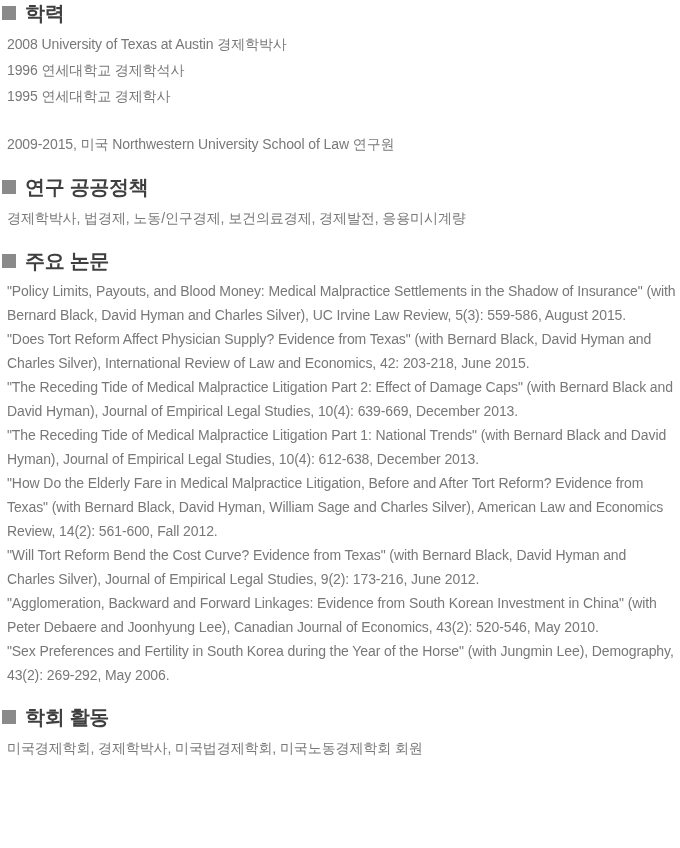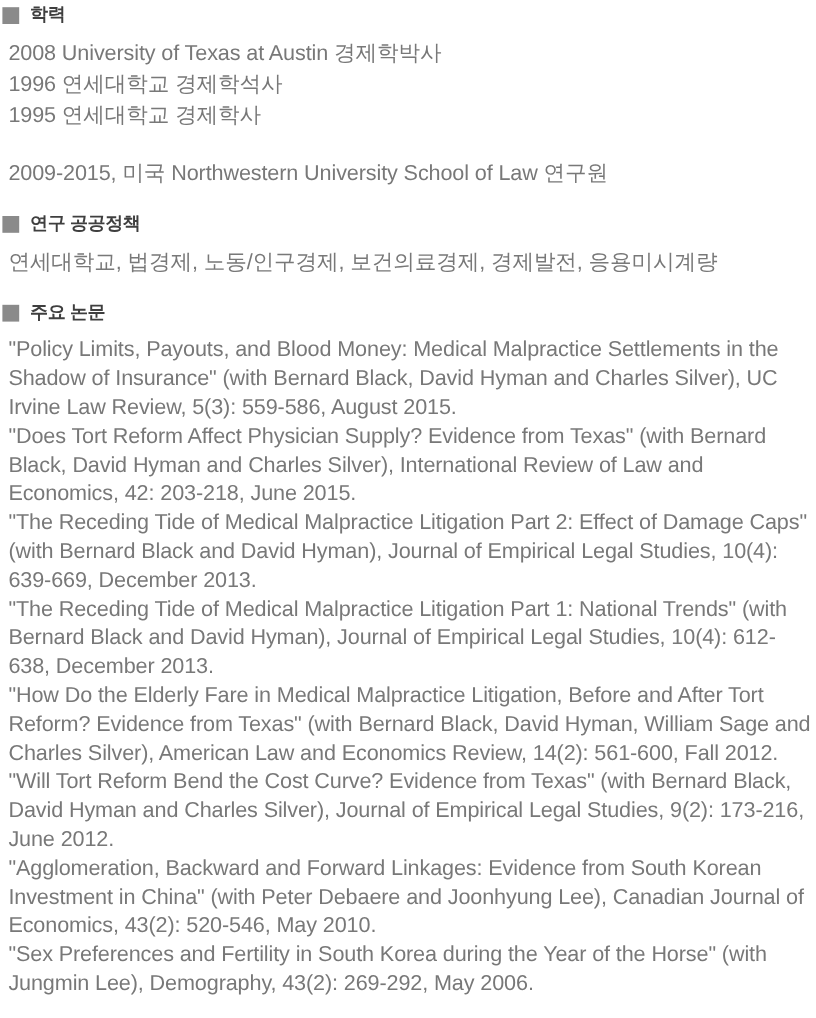--- a/index.html
+++ b/index.html
@@ -16,40 +16,40 @@
     font-family: "Liberation Sans", "DejaVu Sans", sans-serif;
     -webkit-font-smoothing: antialiased;
   }
   .sec {
     margin: 0 0 22px 0;
   }
   .sec-title {
     display: flex;
     align-items: center;
     margin: 0 0 10px 0;
-    font-size: 15px;
+    font-size: 20px;
     line-height: 16px;
     font-weight: 700;
     color: #3f3f3f;
     letter-spacing: -0.3px;
   }
   .sq {
     display: inline-block;
     width: 14px;
     height: 14px;
     background: #8a8a8a;
     margin-right: 9px;
     flex: none;
   }
   .sec-body {
     padding-left: 5px;
   }
   .line {
     margin: 0;
-    font-size: 18px;
+    font-size: 14px;
     line-height: 26px;
     color: #787878;
     letter-spacing: -0.1px;
   }
   .sec[data-variant="publications"] .line {
     line-height: 24px;
   }
 </style>
 </head>
 <body>
@@ -71,21 +71,21 @@
       <p class="line">2009-2015, 미국 Northwestern University School of Law 연구원</p>
     </div>
 </section>
 
 <section class="sec">
   <h2 class="sec-title">
     <span class="sq"></span>
     <span>연구 공공정책</span>
   </h2>
   <div class="sec-body">
-      <p class="line">연세대학교, 법경제, 노동/인구경제, 보건의료경제, 경제발전, 응용미시계량</p>
+      <p class="line">경제학박사, 법경제, 노동/인구경제, 보건의료경제, 경제발전, 응용미시계량</p>
     </div>
 </section>
 
 <section class="sec" data-variant="publications">
   <h2 class="sec-title">
     <span class="sq"></span>
     <span>주요 논문</span>
   </h2>
   <div class="sec-body">
       <p class="line">"Policy Limits, Payouts, and Blood Money: Medical Malpractice Settlements in the Shadow of Insurance" (with Bernard Black, David Hyman and Charles Silver), UC Irvine Law Review, 5(3): 559-586, August 2015.</p>

